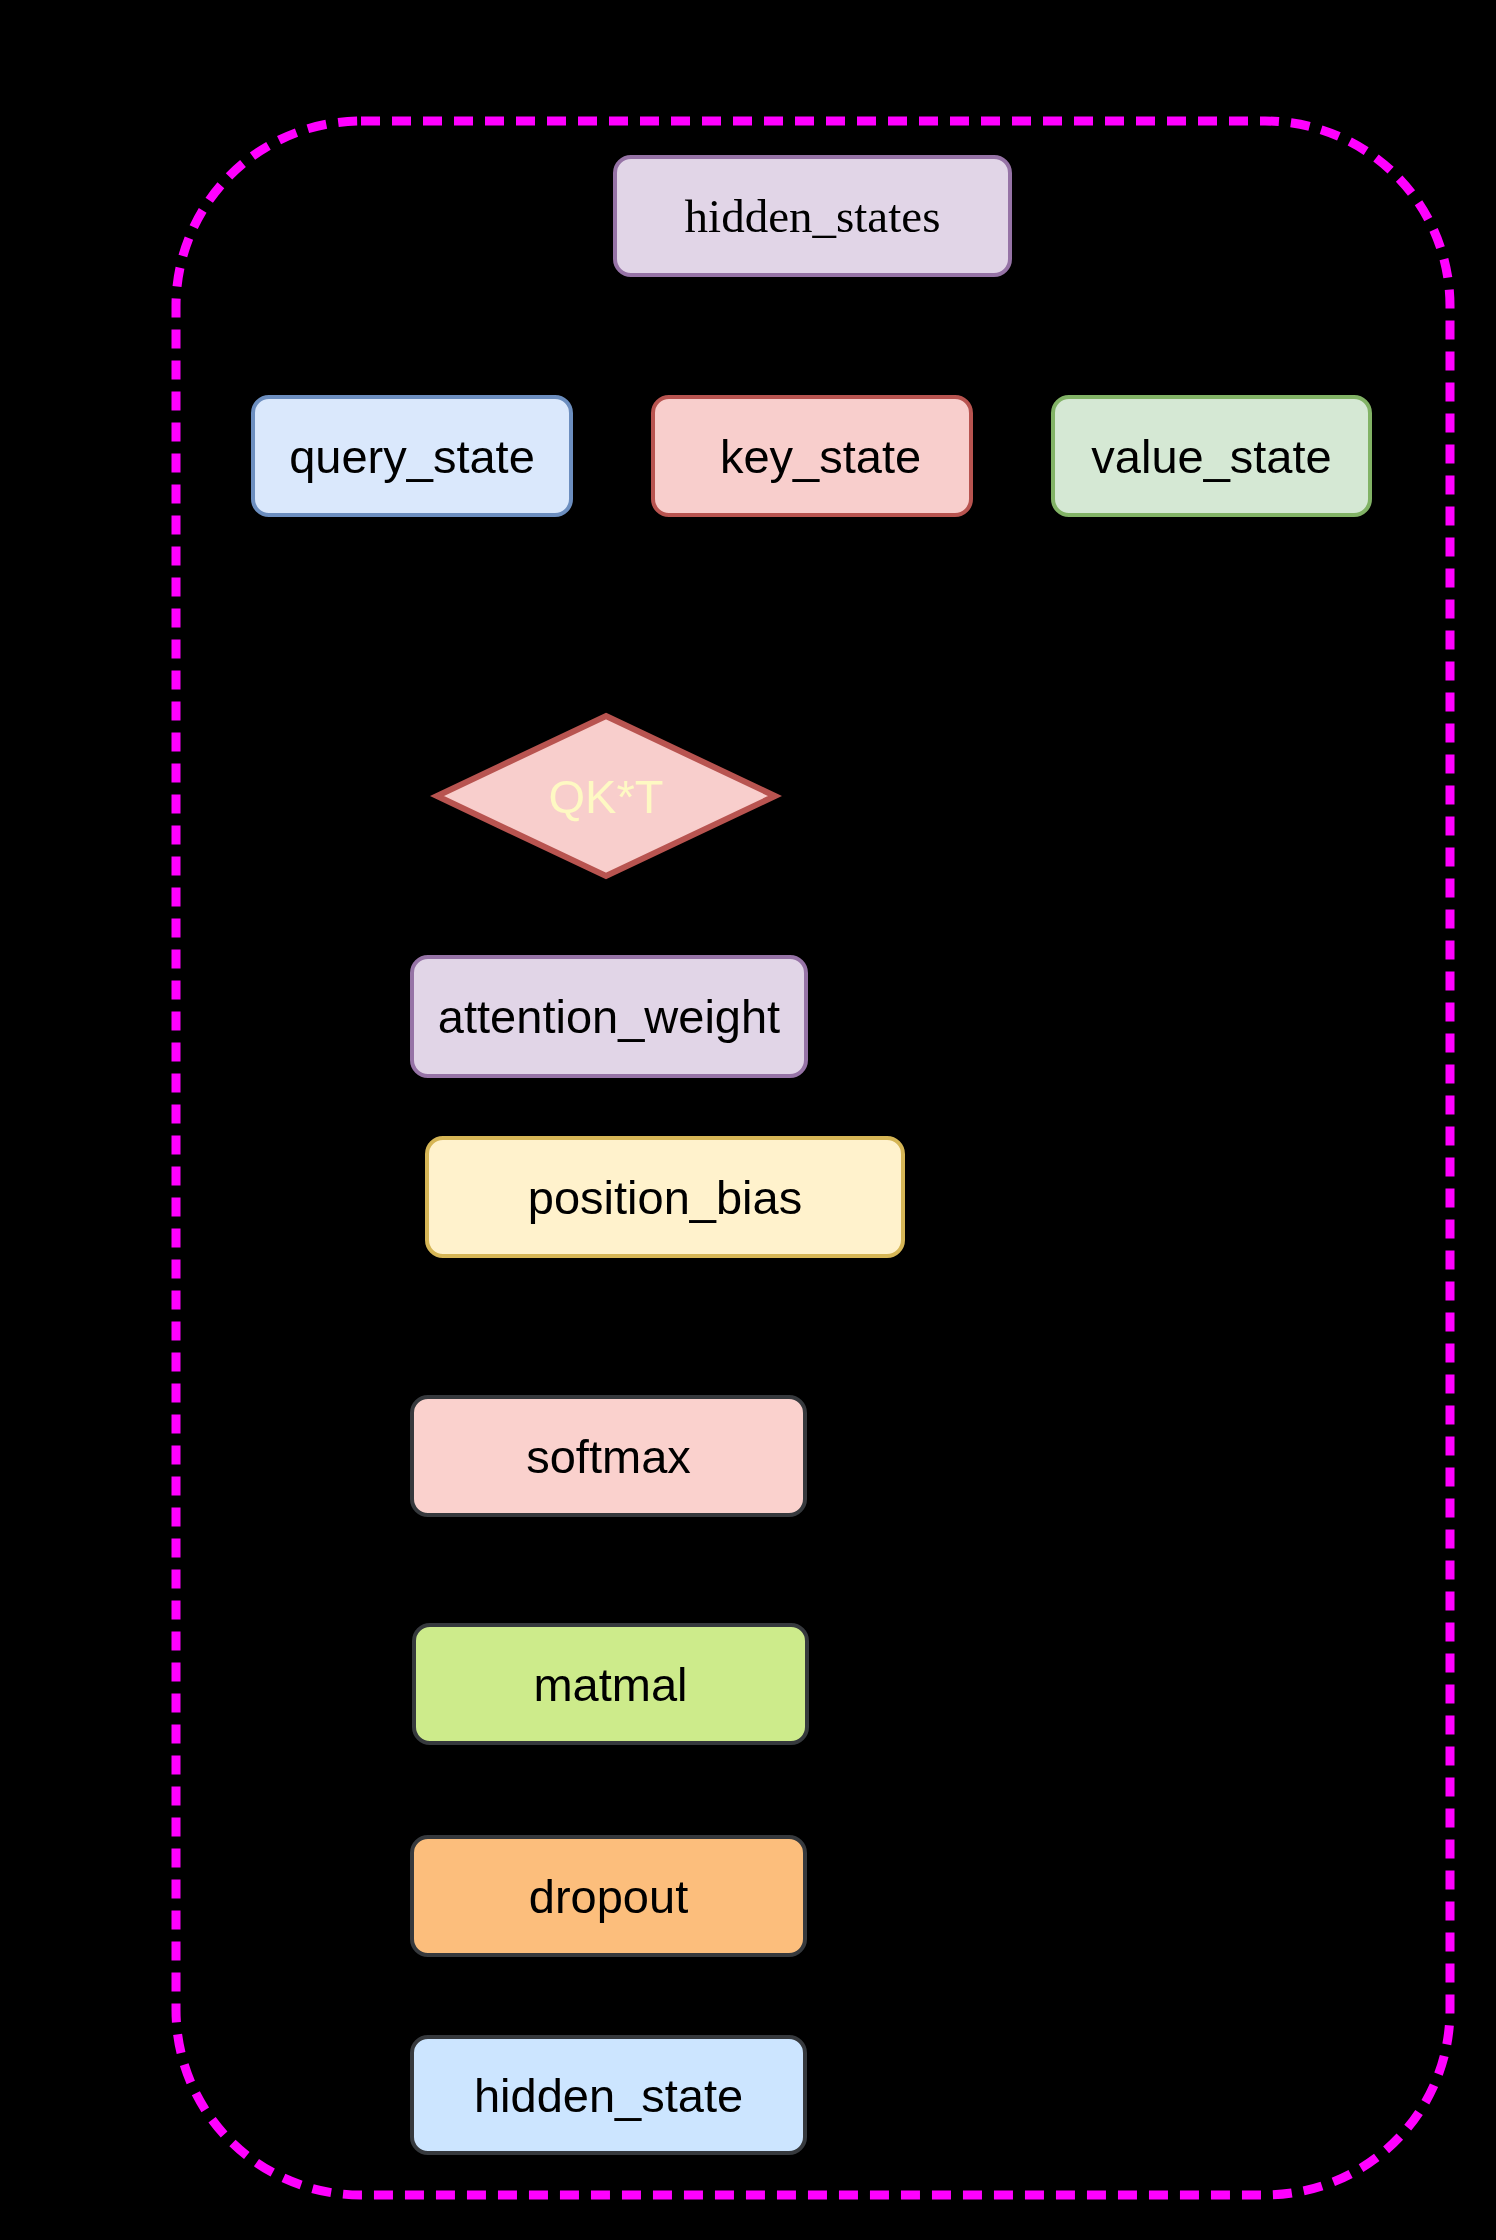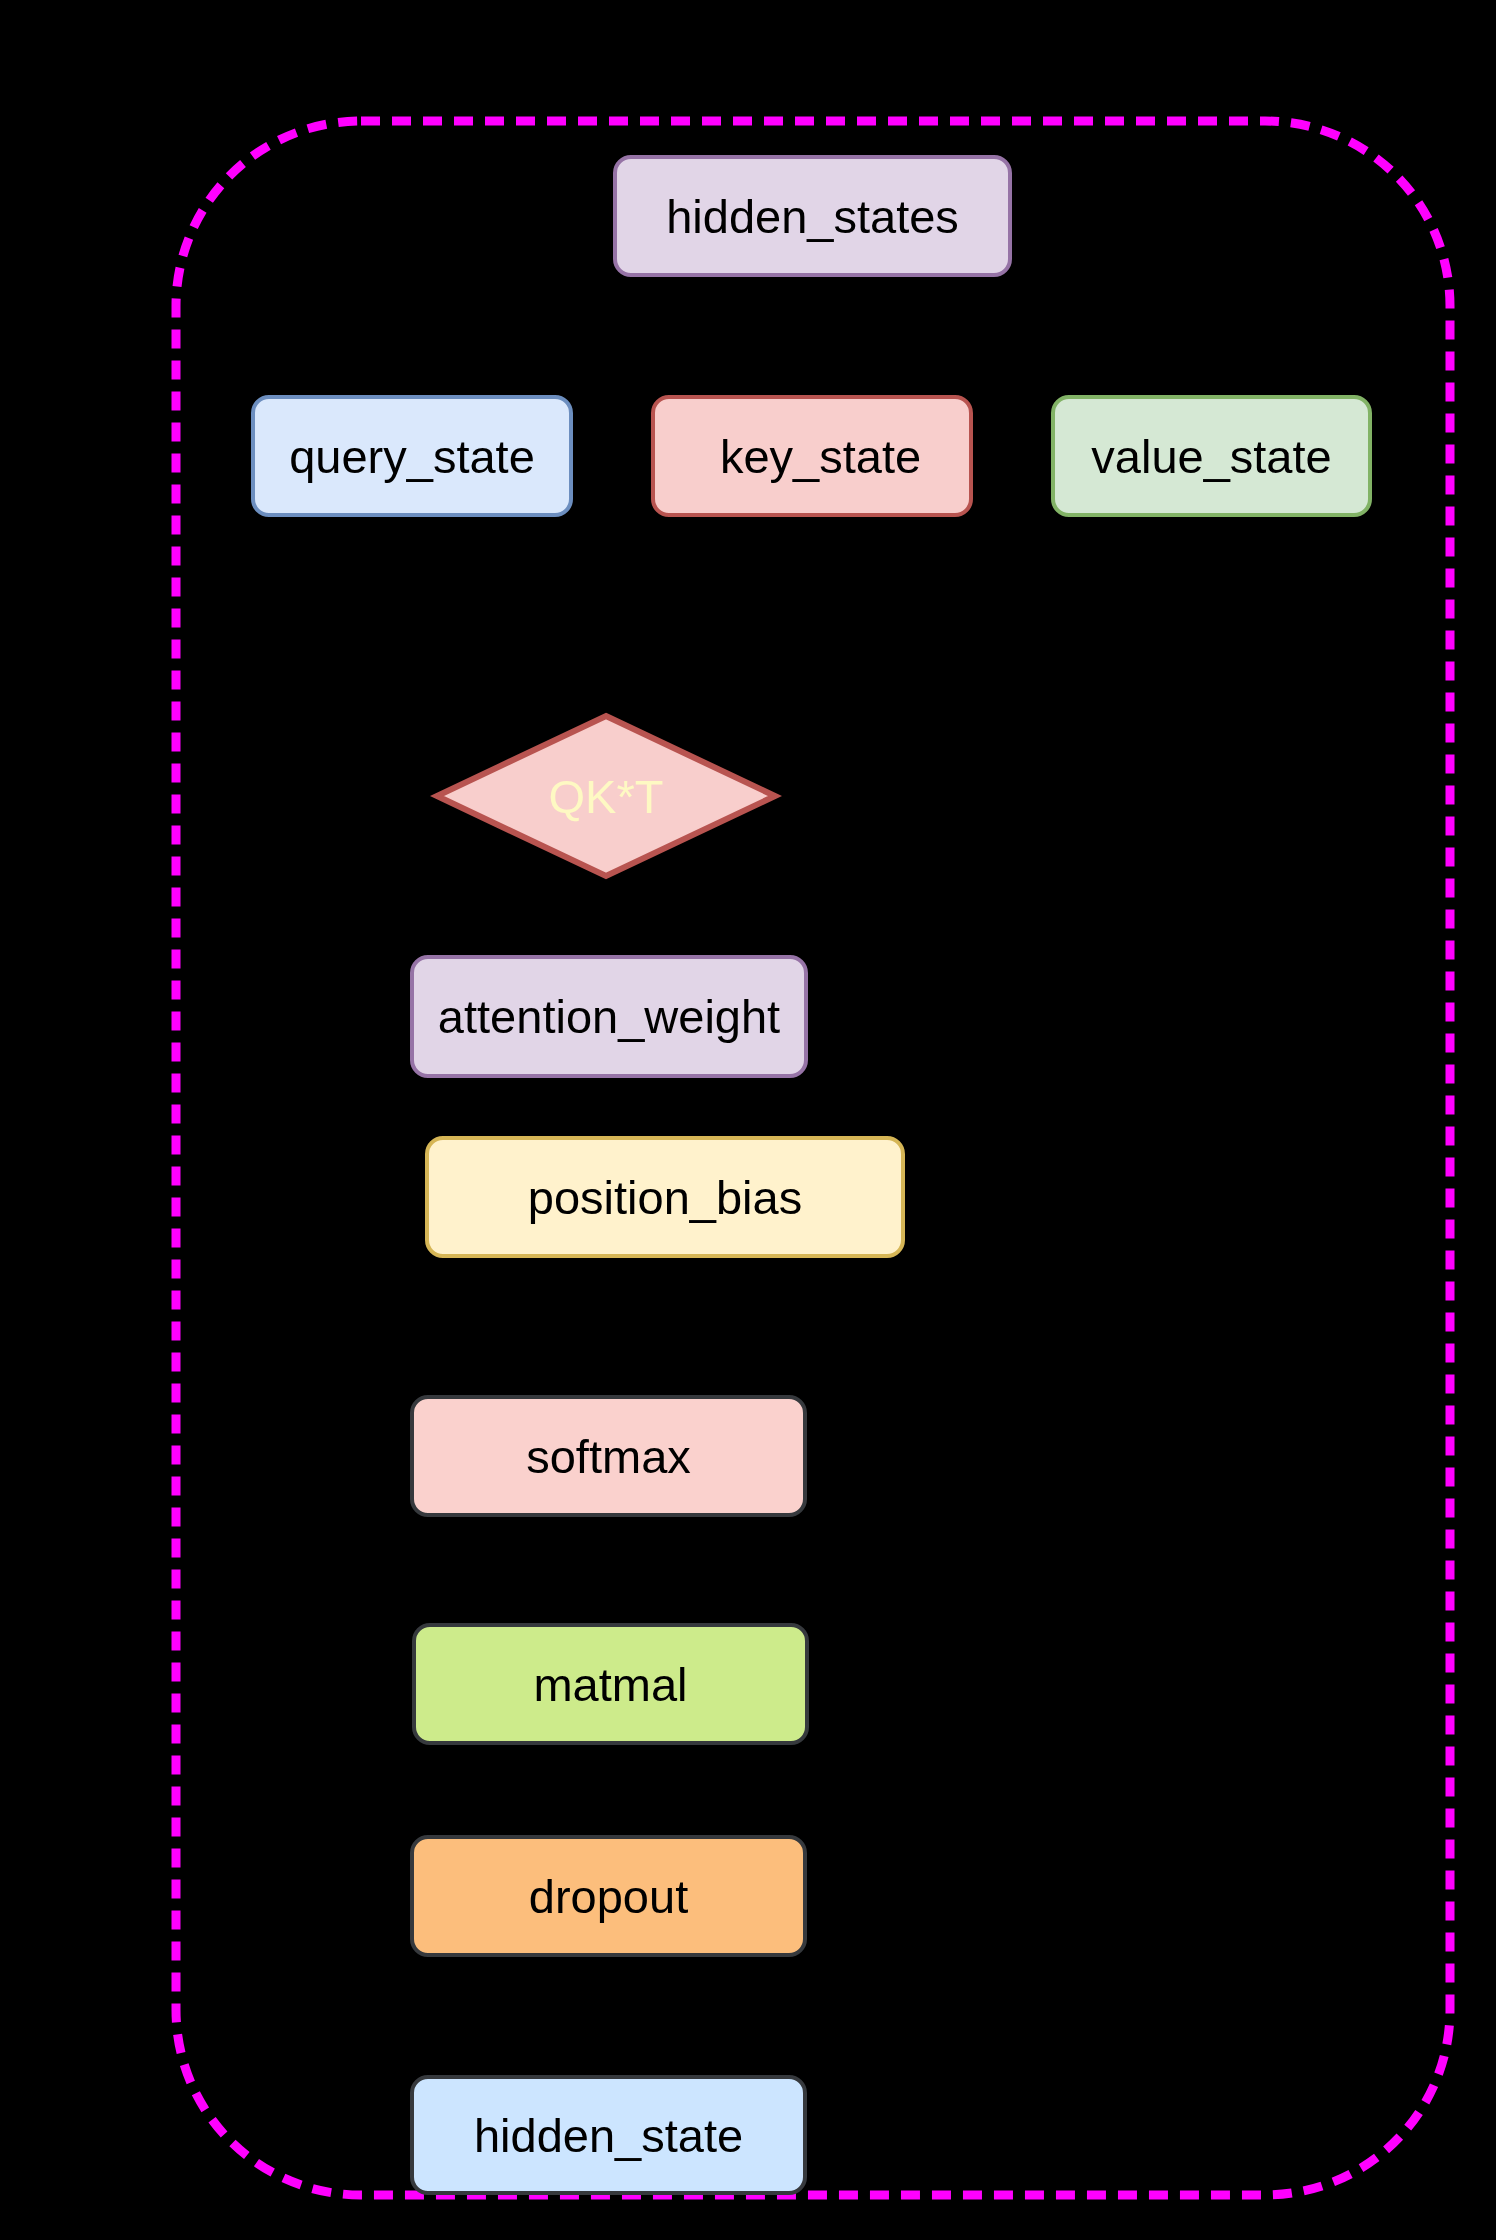--- a/index.html
+++ b/index.html
@@ -75,33 +75,33 @@
   
   .n-hidden-states    { left: 613px;  top: 155px;  width: 399px; height: 122px; }
   .n-query-state      { left: 251px;  top: 395px;  width: 322px; height: 122px; }
   .n-key-state        { left: 651px;  top: 395px;  width: 322px; height: 122px; padding-left: 17px; }
   .n-value-state      { left: 1051px; top: 395px;  width: 321px; height: 122px; }
   .n-attention-weight { left: 410px;  top: 955px;  width: 398px; height: 123px; }
   .n-position-bias    { left: 413px;  top: 1136px; width: 480px; height: 122px; margin-left: 12px; }
   .n-softmax          { left: 410px;  top: 1395px; width: 397px; height: 122px; }
   .n-matmal           { left: 412px;  top: 1623px; width: 397px; height: 122px; }
   .n-dropout          { left: 410px;  top: 1835px; width: 397px; height: 122px; }
-  .n-hidden-state     { left: 410px;  top: 2035px; width: 397px; height: 120px; margin-top: 40px; }
+  .n-hidden-state     { left: 410px;  top: 2035px; width: 397px; height: 120px; }
 </style>
 </head>
 <body>
 
 <div class="canvas">
 
   <svg class="boundary-svg" width="1496" height="2240" viewBox="0 0 1496 2240">
     <rect x="176" y="121" width="1274" height="2074" rx="185" ry="185" fill="none" stroke-width="9" stroke-dasharray="19 12" style="stroke: rgb(255, 0, 255);"></rect>
   </svg>
 
 
-  <div class="node n-hidden-states" style="background-color: rgb(225, 213, 231); border-color: rgb(150, 115, 166);">hidden_states</div>
+  <div class="node n-hidden-states" style="background-color: rgb(225, 213, 231); border-color: rgb(150, 115, 166); font-family: Liberation Serif, serif;">hidden_states</div>
 
   <div class="node n-query-state" style="background-color: rgb(218, 232, 252); border-color: rgb(108, 142, 191);">query_state</div>
 
   <div class="node n-key-state" style="background-color: rgb(248, 206, 204); border-color: rgb(184, 84, 80);">key_state</div>
 
   <div class="node n-value-state" style="background-color: rgb(213, 232, 212); border-color: rgb(130, 179, 102);">value_state</div>
 
   <div class="diamond-wrap">
     <svg width="352" height="174" viewBox="0 0 352 174">
       <polygon points="176,7 345,87 176,167 7,87" stroke-width="6" stroke-linejoin="miter" style="fill: rgb(248, 206, 204); stroke: rgb(184, 84, 80);"></polygon>

